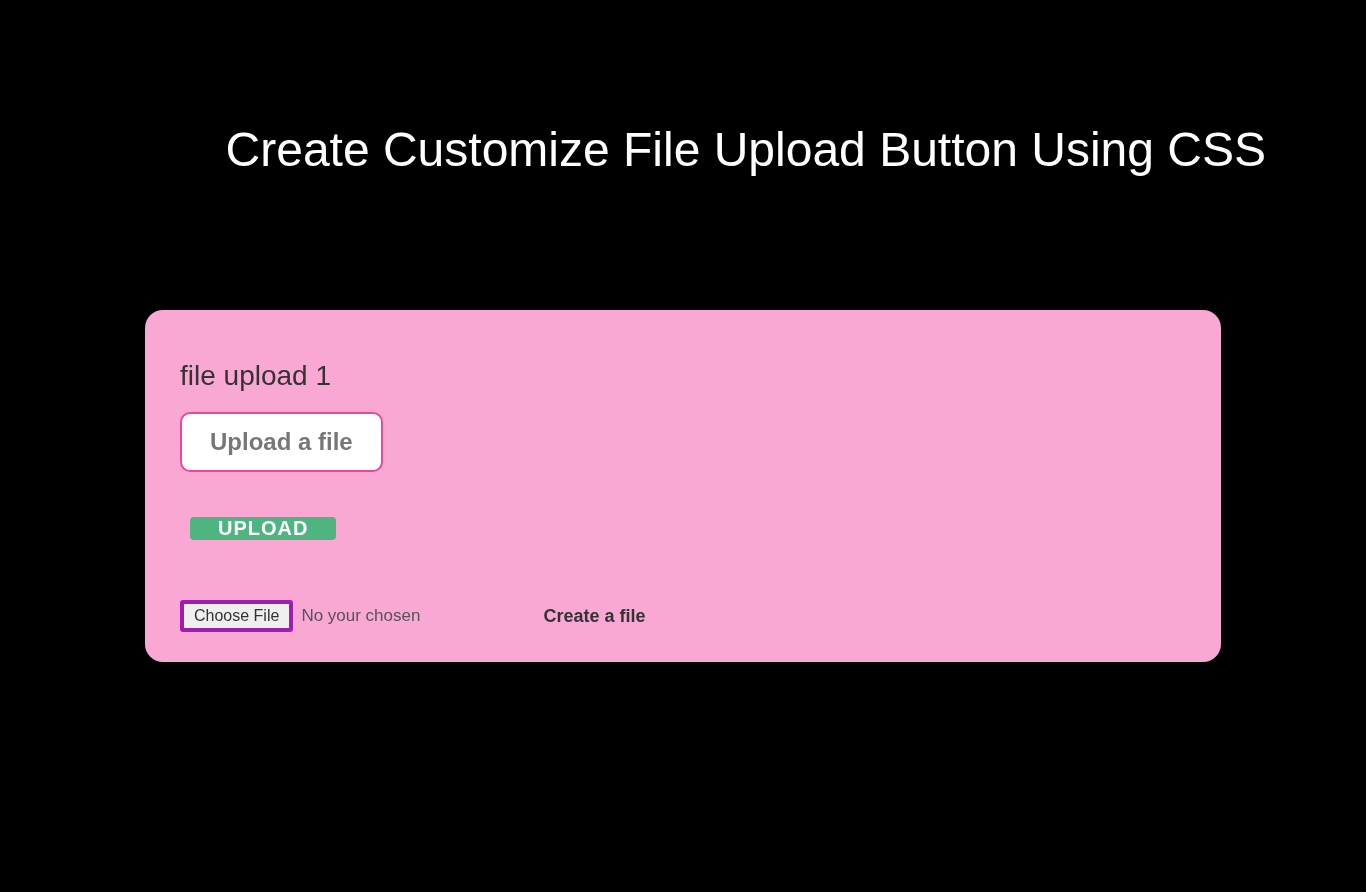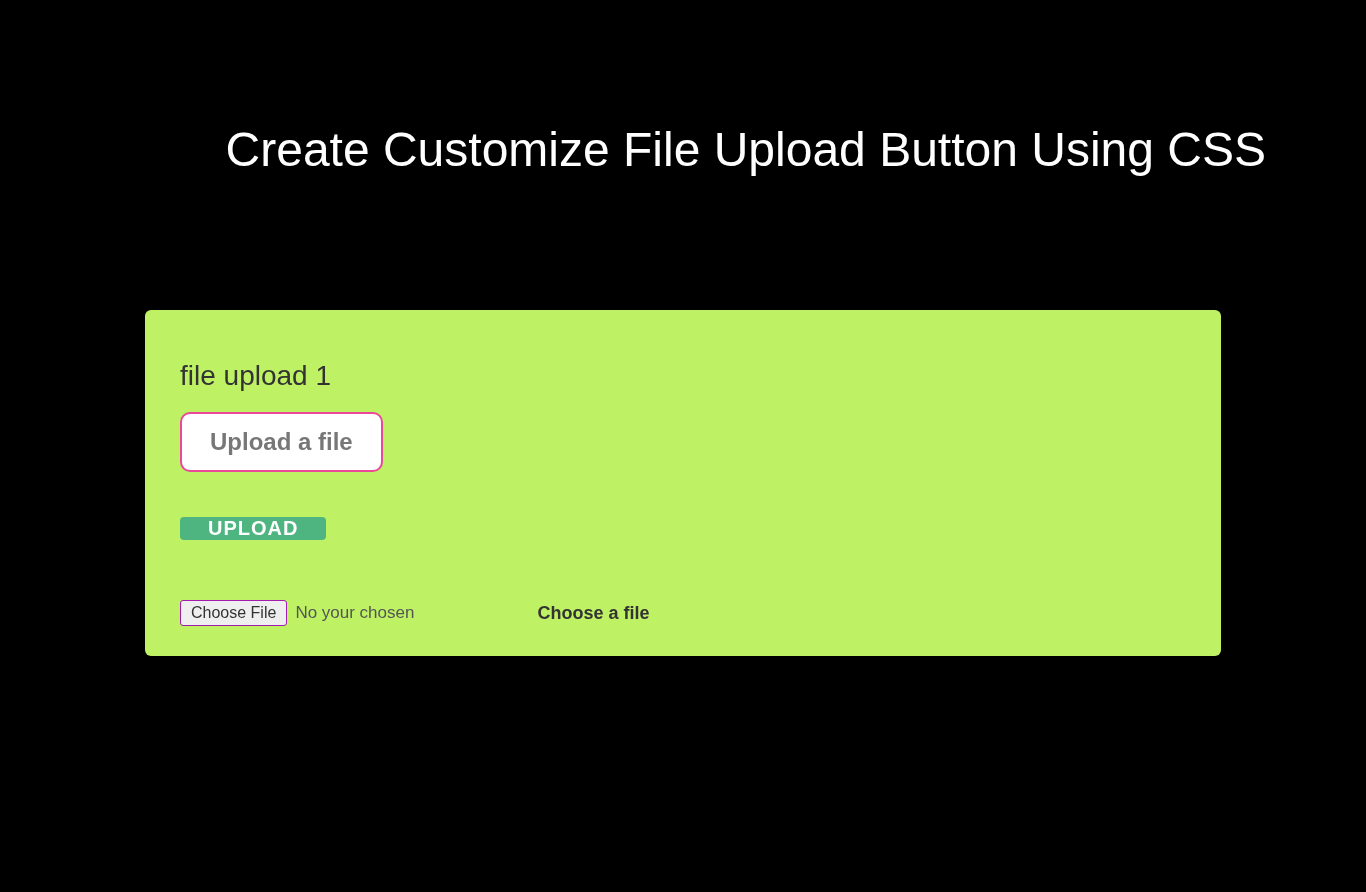--- a/index.html
+++ b/index.html
@@ -16,22 +16,22 @@
     }
     .page-title {
       color: #ffffff;
       font-size: 48px;
       font-weight: 400;
       text-align: right;
       padding: 120px 100px 0 100px;
       line-height: 1.25;
     }
     .panel {
-      background: #bef264;
-      border-radius: 6px;
+      background: #f9a8d4;
+      border-radius: 18px;
       margin: 130px 145px 0 145px;
       padding: 50px 35px 30px 35px;
       box-shadow: 0 1px 3px rgba(0,0,0,0.1);
     }
     .section-heading {
       font-size: 28px;
       color: #333333;
       font-weight: 400;
       margin-bottom: 20px;
     }
@@ -70,29 +70,30 @@
       background: #4eb480;
       color: #ffffff;
       border: none;
       border-radius: 4px;
       padding: 0 28px;
       font-size: 20px;
       font-weight: 700;
       letter-spacing: 1px;
       cursor: pointer;
       font-family: inherit;
+      margin-left: 10px;
     }
     .upload-variant-3 {
       display: flex;
       align-items: center;
       gap: 8px;
     }
     .native-file-btn {
       background: #efefef;
-      border: 1px solid #a21caf;
+      border: 4px solid #a21caf;
       border-radius: 3px;
       padding: 3px 10px;
       font-size: 16px;
       color: #333333;
       cursor: pointer;
       font-family: inherit;
     }
     .native-file-status {
       font-size: 17px;
       color: #555555;
@@ -114,16 +115,16 @@
   <h2 class="section-heading">file upload 1</h2>
   <button class="upload-variant-1">Upload a file</button>
 
   <div class="upload-variant-2">
     <button class="upload-green-btn">UPLOAD</button>
   </div>
 
   <div class="upload-variant-3">
     <button class="native-file-btn">Choose File</button>
     <span class="native-file-status">No your chosen</span>
-    <span class="choose-file-bold">Choose a file</span>
+    <span class="choose-file-bold">Create a file</span>
   </div>
 
 </div>
 
 </body></html>

